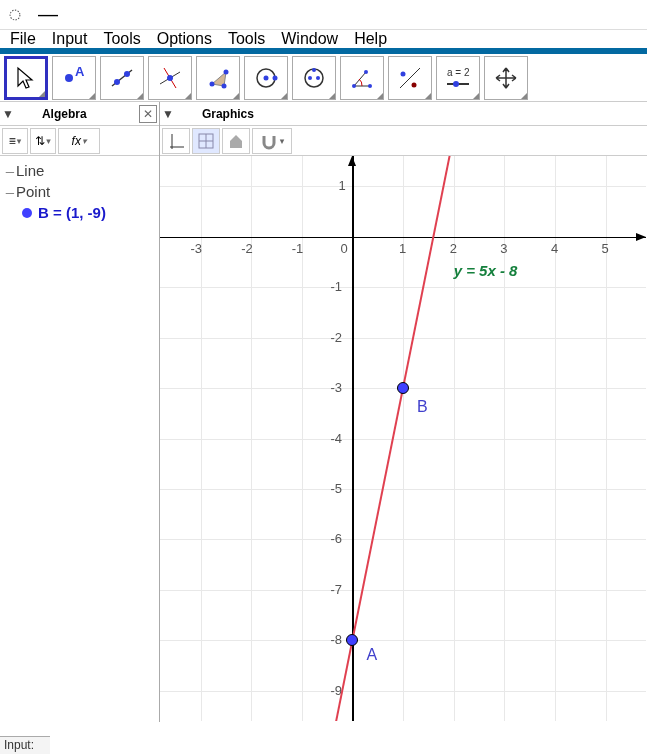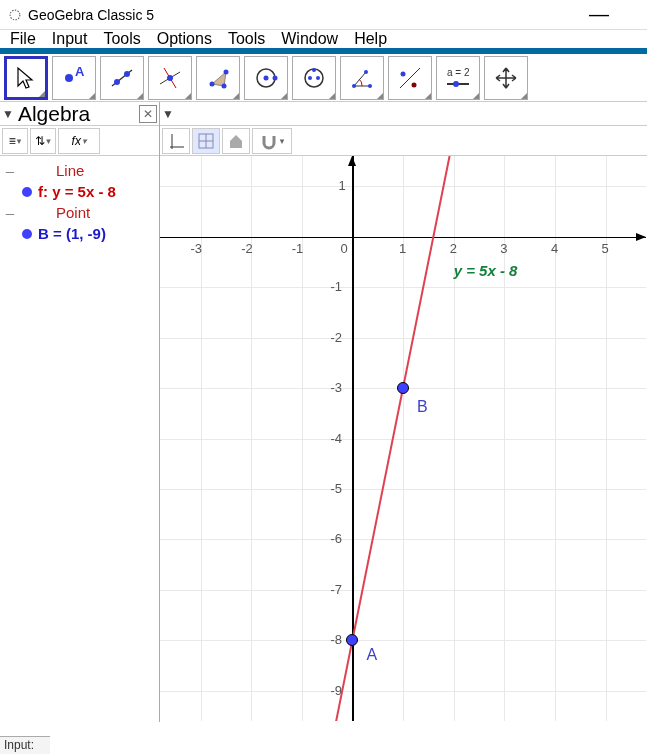--- a/index.html
+++ b/index.html
@@ -16,33 +16,33 @@
   .toolbar { height: 48px; display: flex; align-items: center; padding: 2px 4px; gap: 4px; border-bottom: 1px solid #ccc; }
   .tool-btn { width: 44px; height: 44px; border: 1px solid #aaa; background: #fff; position: relative; display:flex; align-items:center; justify-content:center; cursor:pointer;}
   .tool-btn.selected { border: 3px solid #3030c0; }
   .tool-drop { position:absolute; right:0; bottom:0; width:0;height:0;border-left:6px solid transparent;border-bottom:6px solid #888;}
   
   .main { display: flex; height: 620px; }
   
   .algebra-panel { width: 160px; border-right: 1px solid #aaa; display:flex; flex-direction:column;}
   .panel-header { display:flex; align-items:center; height: 24px; border-bottom: 1px solid #ccc; padding:0 2px;}
   .panel-header .arrow { font-size:12px; color:#444; margin-right:4px;}
-  .panel-header .title { font-weight:normal; font-size:21px; flex:1;}
+  .panel-header .title { font-weight:bold; font-size:12px; flex:1;margin-left:24px;}
   .panel-header .close { width:18px;height:18px;border:1px solid #888;display:flex;align-items:center;justify-content:center;font-size:12px;color:#666;}
   
   .algebra-toolbar { display:flex; align-items:center; height:30px; border-bottom:1px solid #ccc; padding:2px; gap:2px;}
   .alg-btn { width:26px;height:26px;border:1px solid #ccc;display:flex;align-items:center;justify-content:center;font-size:12px;}
   .alg-btn .drop{font-size:9px;color:#666;margin-left:1px;}
   
   .algebra-tree { padding: 4px 0; font-size:15px;}
   .tree-item { display:flex; align-items:center; padding:2px 4px; cursor:default;}
   .tree-toggle { width:12px; color:#888; text-align:center;}
   .tree-dot { width:10px;height:10px;border-radius:50%;margin:0 6px;}
   .tree-label { }
-  .tree-item.header .tree-label{ color:#b91c1c;margin-left:40px; }
+  .tree-item.header .tree-label{ color:#404040; }
   
   .graphics-panel { flex:1; display:flex; flex-direction:column; position:relative;}
   .graphics-toolbar{ display:flex;align-items:center;height:30px;border-bottom:1px solid #ccc;padding:2px;gap:2px;}
   .gfx-btn{width:28px;height:26px;border:1px solid #ccc;display:flex;align-items:center;justify-content:center;}
   .gfx-btn.active{background:#e0e8ff;}
   
   .canvas-wrap{flex:1;position:relative;overflow:hidden;background:#fff;}
   .grid-line{position:absolute;background:#e8e8e8;}
   .axis{position:absolute;background:#000;}
   .axis-label{position:absolute;font-size:13px;color:#555;}
@@ -53,21 +53,20 @@
   
   .inputbar{position:absolute;bottom:0;left:0;width:50px;height:18px;border-top:1px solid #aaa;font-size:12px;padding:1px 4px;color:#333;background:#f4f4f4;}
 </style>
 </head>
 <body>
 
 <div class="titlebar">
   <svg viewBox="0 0 20 20">
       <circle cx="10" cy="10" r="7" fill="none" stroke="#555" stroke-width="1.5" stroke-dasharray="2 2"></circle>
     </svg>
-  <span class="title-text">GeoGebra Classic 5</span>
   <span class="minimize">—</span>
 </div>
 
 <div class="menubar">
   <span class="menu-item">File</span>
   <span class="menu-item">Input</span>
   <span class="menu-item">Tools</span>
   <span class="menu-item">Options</span>
   <span class="menu-item">Tools</span>
   <span class="menu-item">Window</span>
@@ -184,40 +183,36 @@
       <div class="alg-btn" style="font-style:italic;width:42px">
           <span>fx</span>
           <span class="drop">▾</span>
         </div>
     </div>
     <div class="algebra-tree" id="alg-tree">
         <div class="tree-item header">
           <span class="tree-toggle">–</span>
           <span class="tree-label">Line</span>
         </div>
-        <div class="tree-item">
-          <span class="tree-toggle"></span>
-          <span class="tree-dot" style="background:#4040ff"></span>
-          <span class="tree-label" style="color:#cc0000;font-weight:bold">f: y = 5x - 8</span>
-        </div>
         <div class="tree-item header">
           <span class="tree-toggle">–</span>
           <span class="tree-label">Point</span>
         </div>
         <div class="tree-item">
           <span class="tree-toggle"></span>
           <span class="tree-dot" style="background:#4040ff"></span>
           <span class="tree-label" style="color:#1a1acc;font-weight:bold">B = (1, -9)</span>
         </div>
       </div>
   </div>
 
   <div class="graphics-panel">
     <div class="panel-header">
       <span class="arrow">▼</span>
+      <span class="title">Graphics</span>
     </div>
     <div class="graphics-toolbar">
       <div class="gfx-btn">
           <svg width="18" height="18">
             <line x1="3" y1="15" x2="17" y2="15" stroke="#333"></line>
             <line x1="5" y1="2" x2="5" y2="17" stroke="#333"></line>
           </svg>
         </div>
       <div class="gfx-btn active">
           <svg width="18" height="18">

